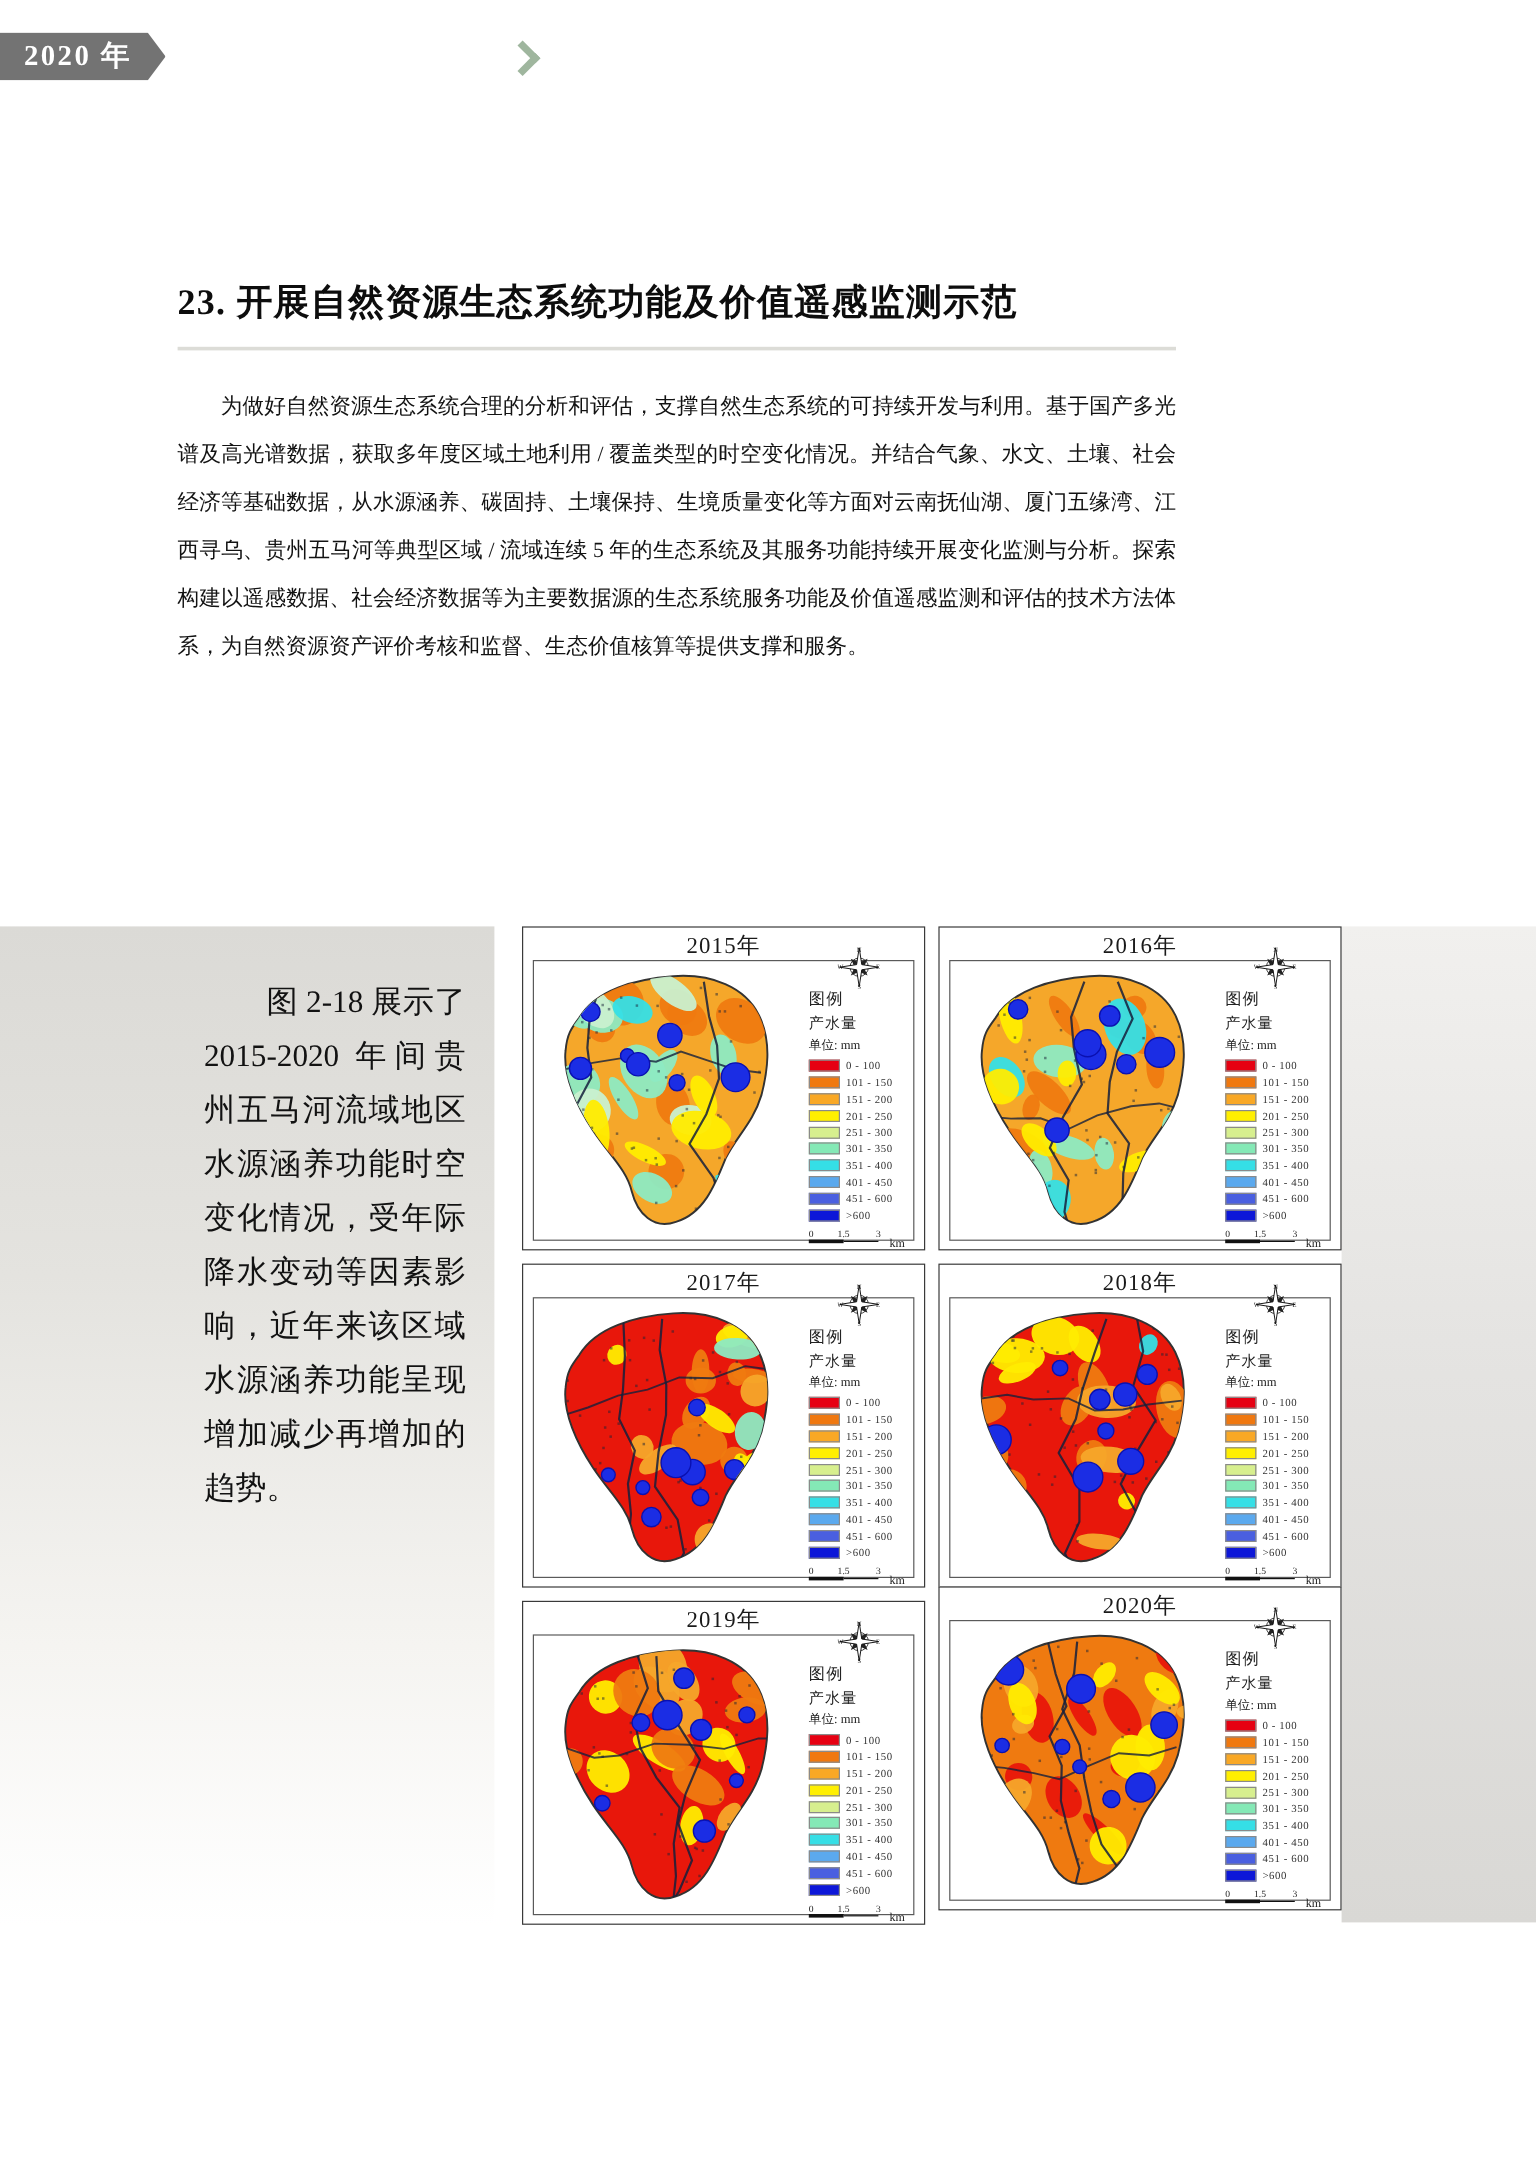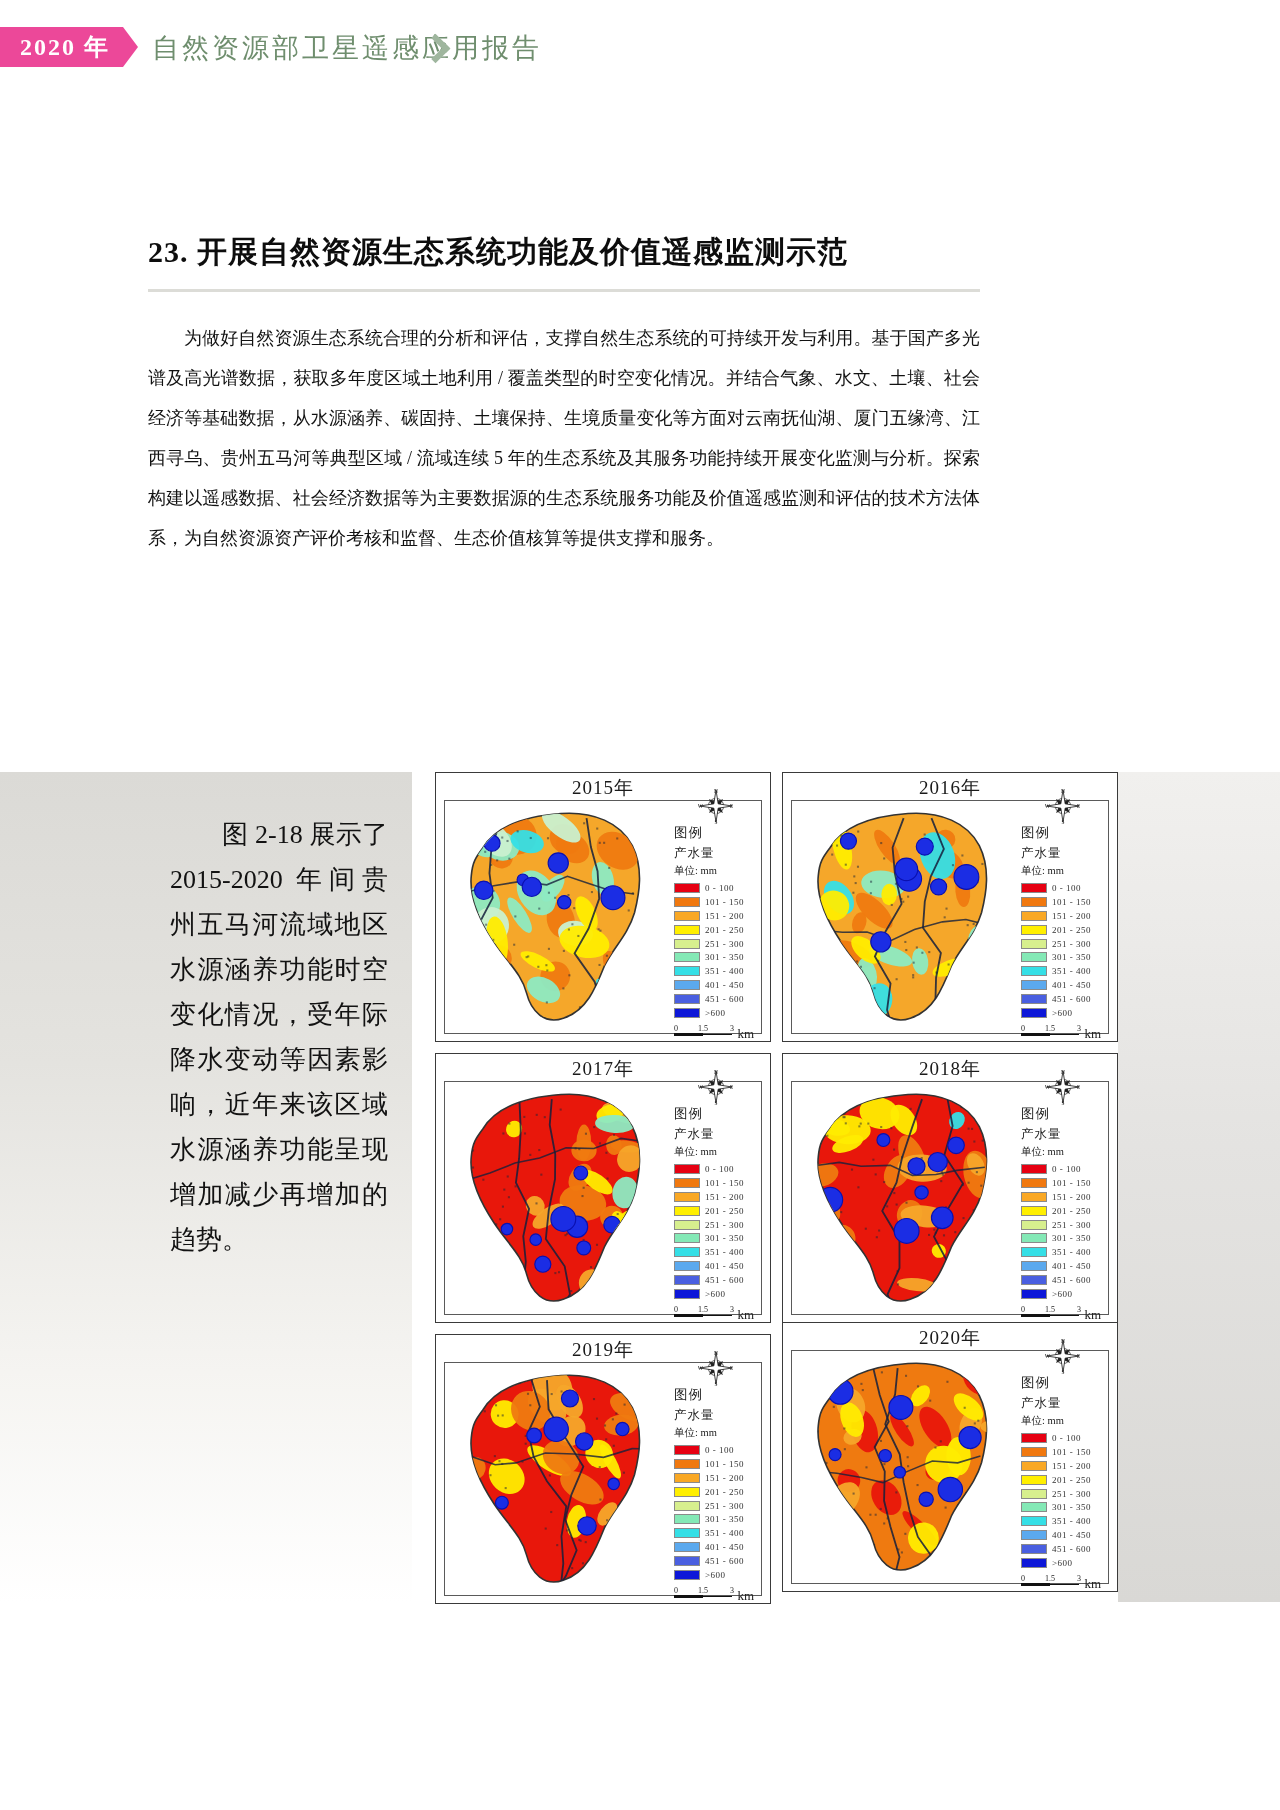--- a/index.html
+++ b/index.html
@@ -1,21 +1,21 @@
 <!DOCTYPE html>
 <html><head>
 <meta charset="utf-8">
 <style>
   html,body{margin:0;padding:0;background:#fff;}
   .page{position:relative;width:1280px;height:1810px;background:#ffffff;overflow:hidden;
         font-family:"Liberation Serif","DejaVu Serif",serif;color:#141414;}
 
   
   .header-badge{position:absolute;left:0;top:27px;height:40px;line-height:40px;
-    padding:0 28px 0 20px;background:#ec4899;color:#ffffff;font-size:24px;font-weight:bold;
+    padding:0 28px 0 20px;background:#737373;color:#ffffff;font-size:24px;font-weight:bold;
     letter-spacing:2px;clip-path:polygon(0 0,calc(100% - 15px) 0,100% 50%,calc(100% - 15px) 100%,0 100%);}
   .header-title{position:absolute;left:152px;top:30px;font-size:27px;color:#6f8e6e;
     letter-spacing:3px;font-family:"Liberation Sans","DejaVu Sans",sans-serif;}
   .header-chevron{position:absolute;left:425px;top:38px;width:15px;height:15px;
     border-top:6px solid #9fb69e;border-right:6px solid #9fb69e;transform:rotate(45deg);}
 
   
   .section-heading{position:absolute;left:148px;top:232px;width:840px;font-size:30px;
     font-weight:bold;color:#0d0d0d;letter-spacing:1px;}
   .heading-rule{position:absolute;left:148px;top:289px;width:832px;height:3px;background:#dcdcd7;}
@@ -45,34 +45,33 @@
   .lg-u{font-size:10.5px;color:#222;margin:2px 0 3px 2px;}
   .lg-row{display:flex;align-items:center;height:13.9px;}
   .lg-sw{width:26px;height:10px;border:1px solid #8a8a8a;box-sizing:border-box;margin:0 5px 0 2px;flex:none;}
   .lg-lb{font-size:9px;color:#333;white-space:nowrap;letter-spacing:0.5px;}
   .scalebar{position:relative;margin:4px 0 0 2px;width:80px;height:18px;font-size:8px;color:#222;}
   .sb-nums{position:relative;width:58px;height:8px;}
   .sb-nums span{position:absolute;top:0;transform:translateX(-50%);}
   .sb-bar{position:relative;width:58px;height:4px;margin-top:1px;}
   .sb-solid{position:absolute;left:0;top:0;width:29px;height:3.5px;background:#111;}
   .sb-line{position:absolute;left:29px;top:1.5px;width:29px;height:1px;background:#111;}
-  .sb-km{position:absolute;right:0;bottom:0;font-size:13px;}
+  .sb-km{position:absolute;right:0;bottom:0;font-size:10px;}
 
   .figure-caption{position:absolute;left:435px;top:1625px;width:683px;text-align:center;
     font-size:21.5px;color:#0f0f0f;letter-spacing:0.5px;}
   .page-number{position:absolute;left:0;top:1714px;width:1280px;text-align:center;
     font-size:22px;color:#222;}
 </style>
 </head>
 <body>
 
 <div class="page">
 
   <div class="header-badge">2020 年</div>
-  <div class="header-title">自然资源部卫星遥感应用报告</div>
   <div class="header-chevron"></div>
 
   <div class="section-heading">23. 开展自然资源生态系统功能及价值遥感监测示范</div>
   <div class="heading-rule"></div>
   <div class="body-par">为做好自然资源生态系统合理的分析和评估，支撑自然生态系统的可持续开发与利用。基于国产多光谱及高光谱数据，获取多年度区域土地利用 / 覆盖类型的时空变化情况。并结合气象、水文、土壤、社会经济等基础数据，从水源涵养、碳固持、土壤保持、生境质量变化等方面对云南抚仙湖、厦门五缘湾、江西寻乌、贵州五马河等典型区域 / 流域连续 5 年的生态系统及其服务功能持续开展变化监测与分析。探索构建以遥感数据、社会经济数据等为主要数据源的生态系统服务功能及价值遥感监测和评估的技术方法体系，为自然资源资产评价考核和监督、生态价值核算等提供支撑和服务。</div>
 
   <div class="strip-left"></div>
   <div class="strip-right"></div>
 
   <div class="sidebar-note">图 2-18 展示了 2015-2020 年间贵州五马河流域地区水源涵养功能时空变化情况，受年际降水变动等因素影响，近年来该区域水源涵养功能呈现增加减少再增加的趋势。</div>

